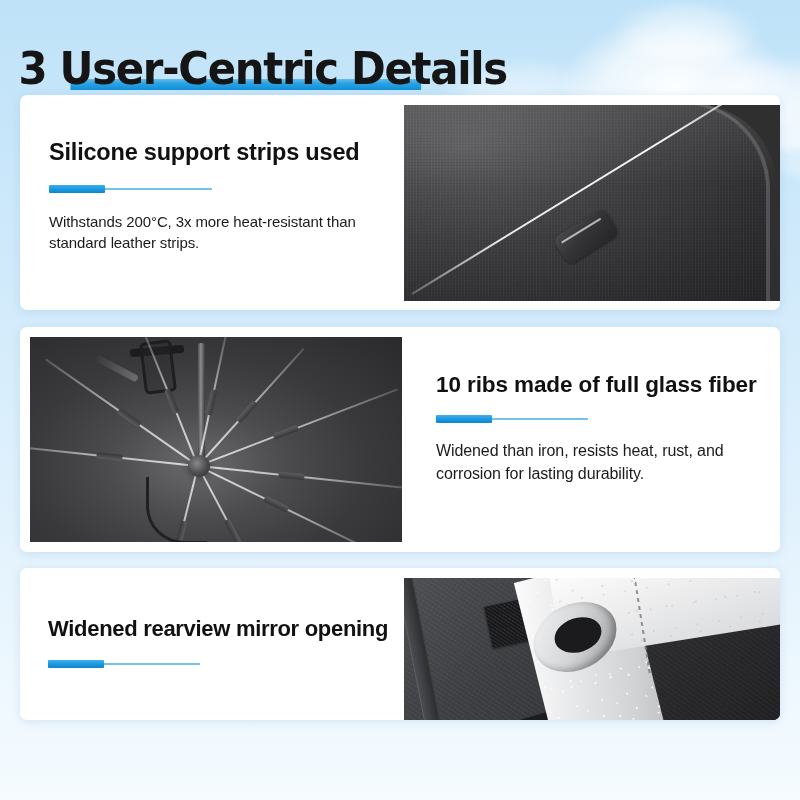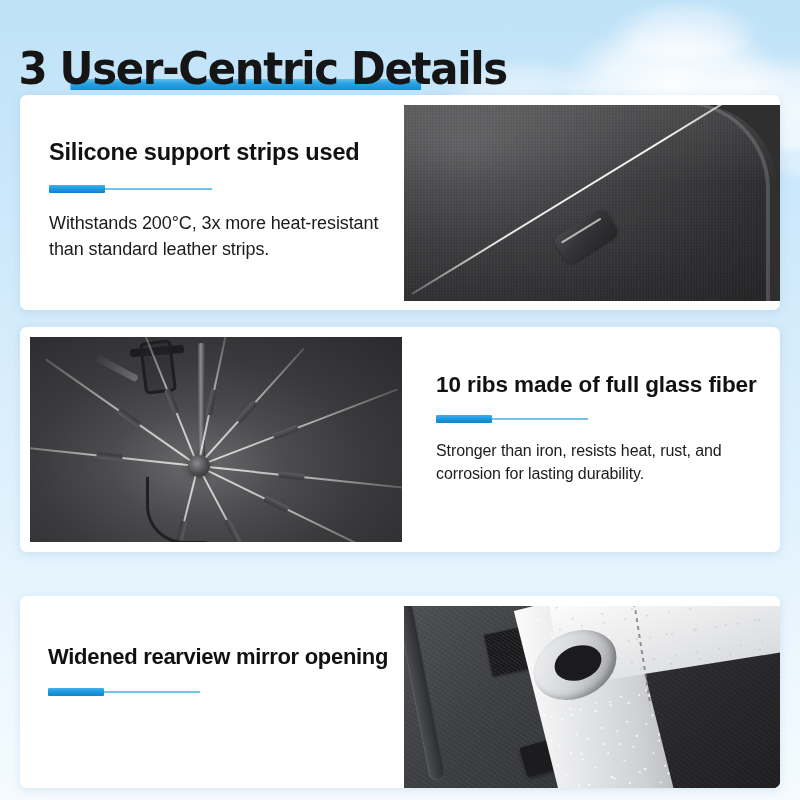--- a/index.html
+++ b/index.html
@@ -70,21 +70,21 @@
     position: absolute;
     left: 20px;
     width: 760px;
     background: #ffffff;
     border-radius: 7px;
     box-shadow: 0 2px 10px rgba(110,160,200,0.22);
     overflow: hidden;
   }
   .card-1 { top: 95px;  height: 215px; }
   .card-2 { top: 327px; height: 225px; }
-  .card-3 { top: 568px; height: 192px; margin-top: 28px; }
+  .card-3 { top: 568px; height: 152px; }
 
   .card-inner {
     position: relative;
     width: 100%;
     height: 100%;
     border-radius: 28px;
   }
 
   
   .text-pane {
@@ -132,21 +132,21 @@
     border-radius: 1px;
     background: linear-gradient(180deg, #3fb0e8 0%, #1b97de 55%, #0f84cc 100%);
   }
   .card-2 .accent { margin-top: 17px; margin-bottom: 17px; }
   .card-2 .accent-tail { width: 152px; }
   .card-3 .accent { margin-top: 18px; margin-bottom: 17px; }
   .card-3 .accent-tail { width: 152px; }
 
   .card-body {
     font-family: "Liberation Sans", sans-serif;
-    font-size: 18px;
+    font-size: 15px;
     line-height: 1.42;
     color: #1b1b1b;
     margin: 0;
     letter-spacing: -0.1px;
   }
   .card-2 .card-body { font-size: 16px; }
   .card-3 .card-body { font-size: 16px; }
 
   
   .img-pane {
@@ -501,21 +501,21 @@
         <div class="hub"></div>
       </div>
     </div>
 
     <div class="text-pane">
       <h2 class="card-title">10 ribs made of full glass fiber</h2>
       <div class="accent">
         <span class="accent-tail"></span>
         <span class="accent-bar"></span>
       </div>
-      <p class="card-body">Stronger than iron, resists heat, rust, and corrosion for lasting durability.</p>
+      <p class="card-body">Widened than iron, resists heat, rust, and corrosion for lasting durability.</p>
     </div>
 
   </div>
 </div>
 
 <div class="card card-3">
   <div class="card-inner">
 
     <div class="text-pane">
       <h2 class="card-title">Widened rearview mirror opening</h2>

